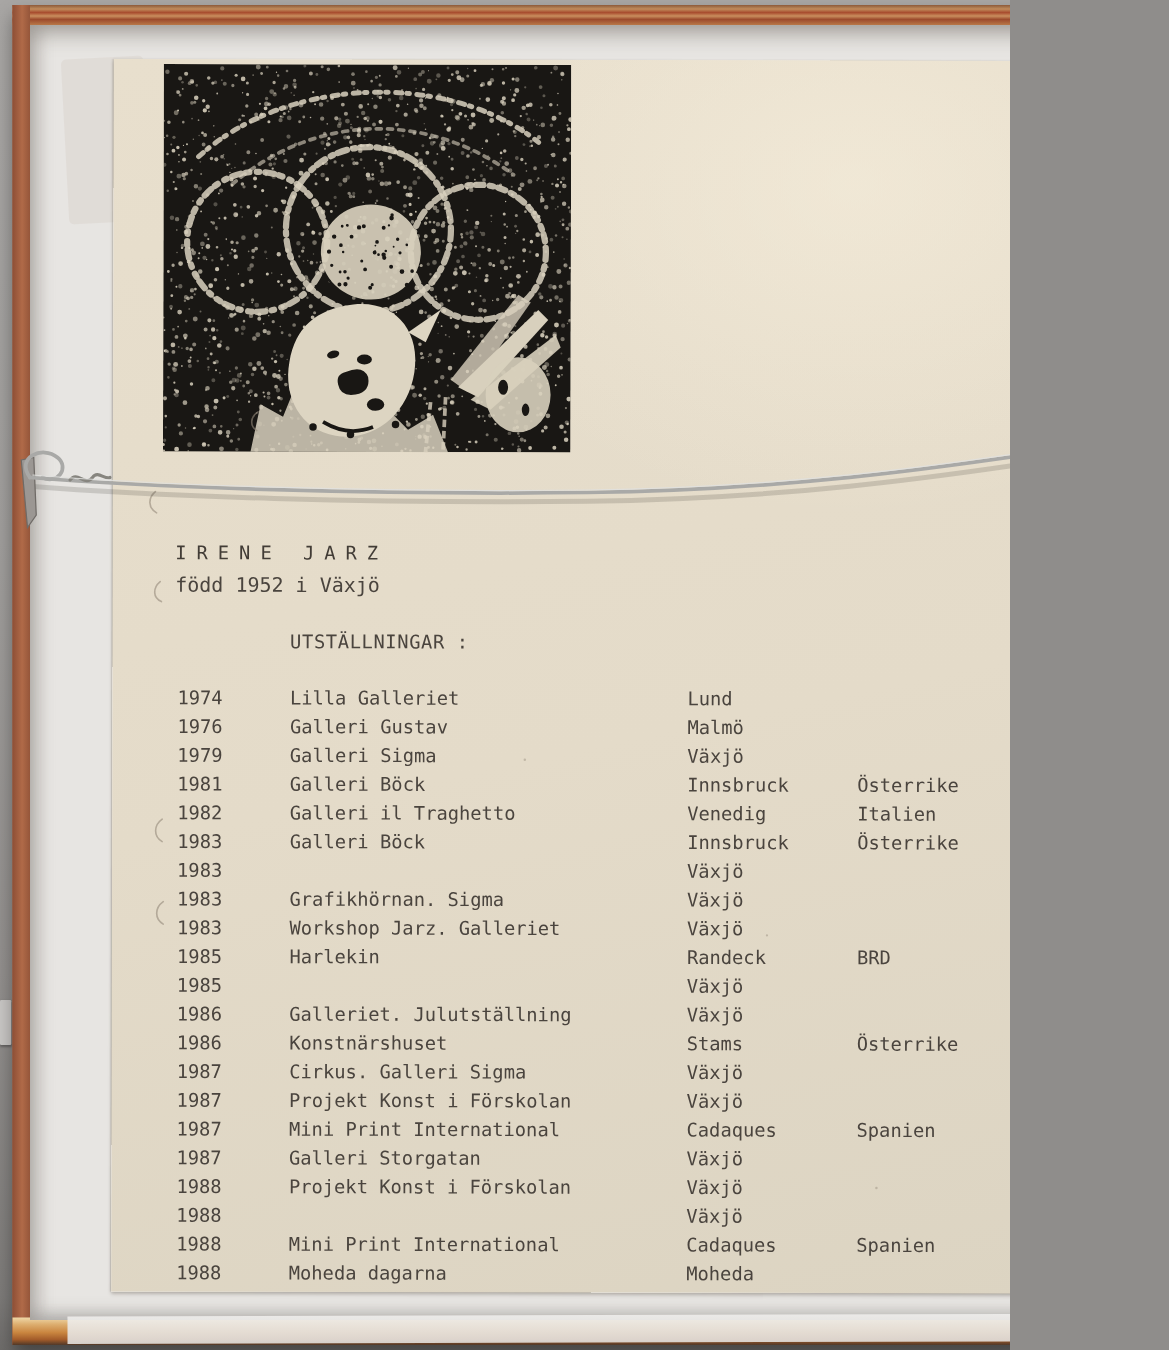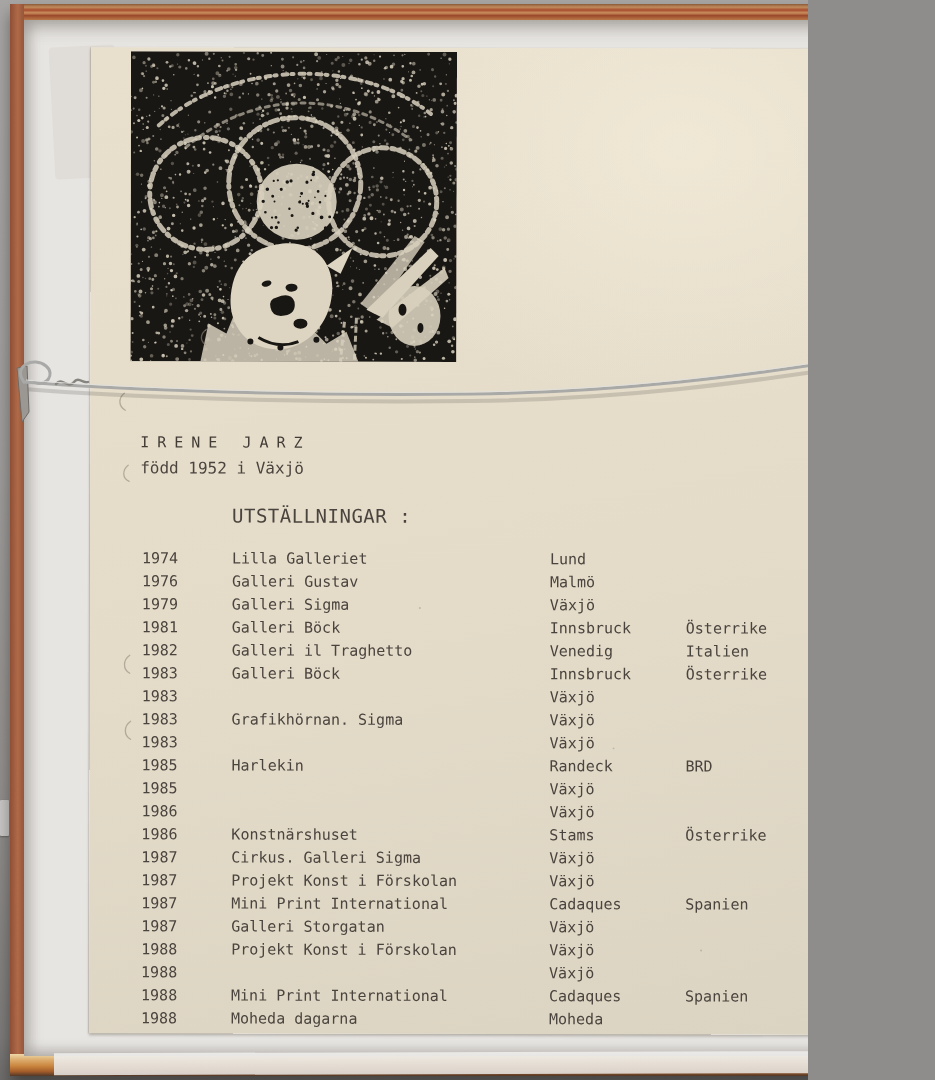--- a/index.html
+++ b/index.html
@@ -71,21 +71,21 @@
     box-shadow:0 2px 3px rgba(90,80,70,.35),-1px 0 1px rgba(120,110,95,.25);
     color:var(--ink,#4a443e);
   }
   .print{position:absolute;left:40px;top:4px;width:326px;height:310px;}
   .pencil-marks{position:absolute;left:0;top:0;width:758px;height:986px;pointer-events:none;}
   .artist-name{
     position:absolute;left:50px;top:386px;font-size:15px;letter-spacing:8px;
     color:#423c36;white-space:nowrap;
   }
   .artist-born{position:absolute;left:50px;top:411px;font-size:16px;white-space:nowrap;}
-  .section-heading{position:absolute;left:142px;top:457px;font-size:19px;letter-spacing:.5px;white-space:nowrap;}
+  .section-heading{position:absolute;left:142px;top:457px;font-size:15px;letter-spacing:.5px;white-space:nowrap;}
   .exh-table{position:absolute;left:0;top:500px;width:758px;}
   .row{position:relative;height:23px;}
   .row span{position:absolute;top:0;font-size:15px;line-height:23px;white-space:nowrap;}
   .c-year{left:52px;text-align:right;}
   .c-title{left:142px;}
   .c-city{left:460px;}
   .c-country{left:596px;}
   
   .wire{position:absolute;left:0;top:330px;width:935px;height:130px;z-index:6;pointer-events:none;}
 </style>
@@ -1752,36 +1752,38 @@
           <span class="c-country"></span>
         </div>
         <div class="row">
           <span class="c-year">1983</span>
           <span class="c-title">Grafikhörnan. Sigma</span>
           <span class="c-city">Växjö</span>
           <span class="c-country"></span>
         </div>
         <div class="row">
           <span class="c-year">1983</span>
+          <span class="c-title">Workshop Jarz. Galleriet</span>
           <span class="c-city">Växjö</span>
           <span class="c-country"></span>
         </div>
         <div class="row">
           <span class="c-year">1985</span>
           <span class="c-title">Harlekin</span>
           <span class="c-city">Randeck</span>
           <span class="c-country">BRD</span>
         </div>
         <div class="row">
           <span class="c-year">1985</span>
           <span class="c-city">Växjö</span>
           <span class="c-country"></span>
         </div>
         <div class="row">
           <span class="c-year">1986</span>
+          <span class="c-title">Galleriet. Julutställning</span>
           <span class="c-city">Växjö</span>
           <span class="c-country"></span>
         </div>
         <div class="row">
           <span class="c-year">1986</span>
           <span class="c-title">Konstnärshuset</span>
           <span class="c-city">Stams</span>
           <span class="c-country">Österrike</span>
         </div>
         <div class="row">

